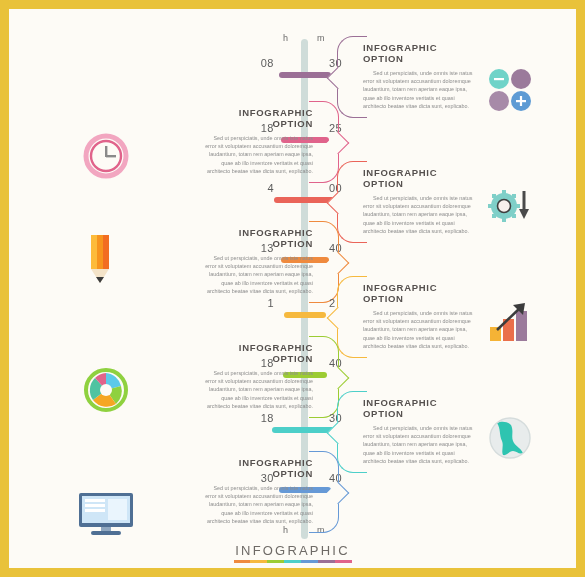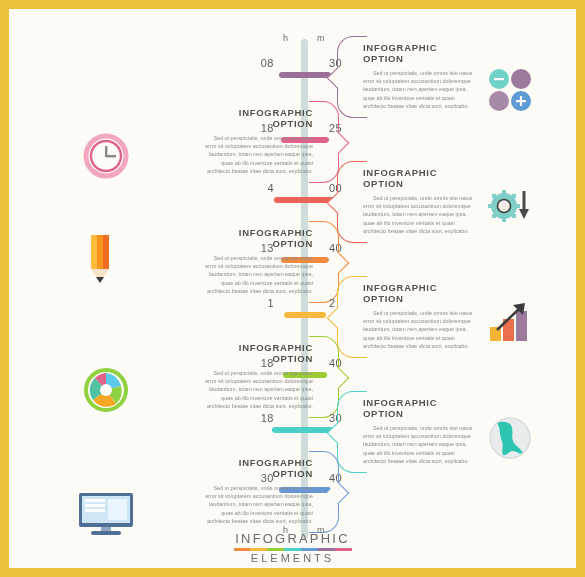--- a/index.html
+++ b/index.html
@@ -366,17 +366,16 @@
       <div class="foot-title">INFOGRAPHIC</div>
       <div class="foot-rule">
         <span style="background:#ef8a3e"></span>
         <span style="background:#f6b93e"></span>
         <span style="background:#9ccc33"></span>
         <span style="background:#4dcfc9"></span>
         <span style="background:#6699d6"></span>
         <span style="background:#9b6f96"></span>
         <span style="background:#e0638b"></span>
       </div>
-      <div class="foot-sub">ELEMENTS</div>
     </div>
 
   </div>
 </div>
 
 </body></html>

